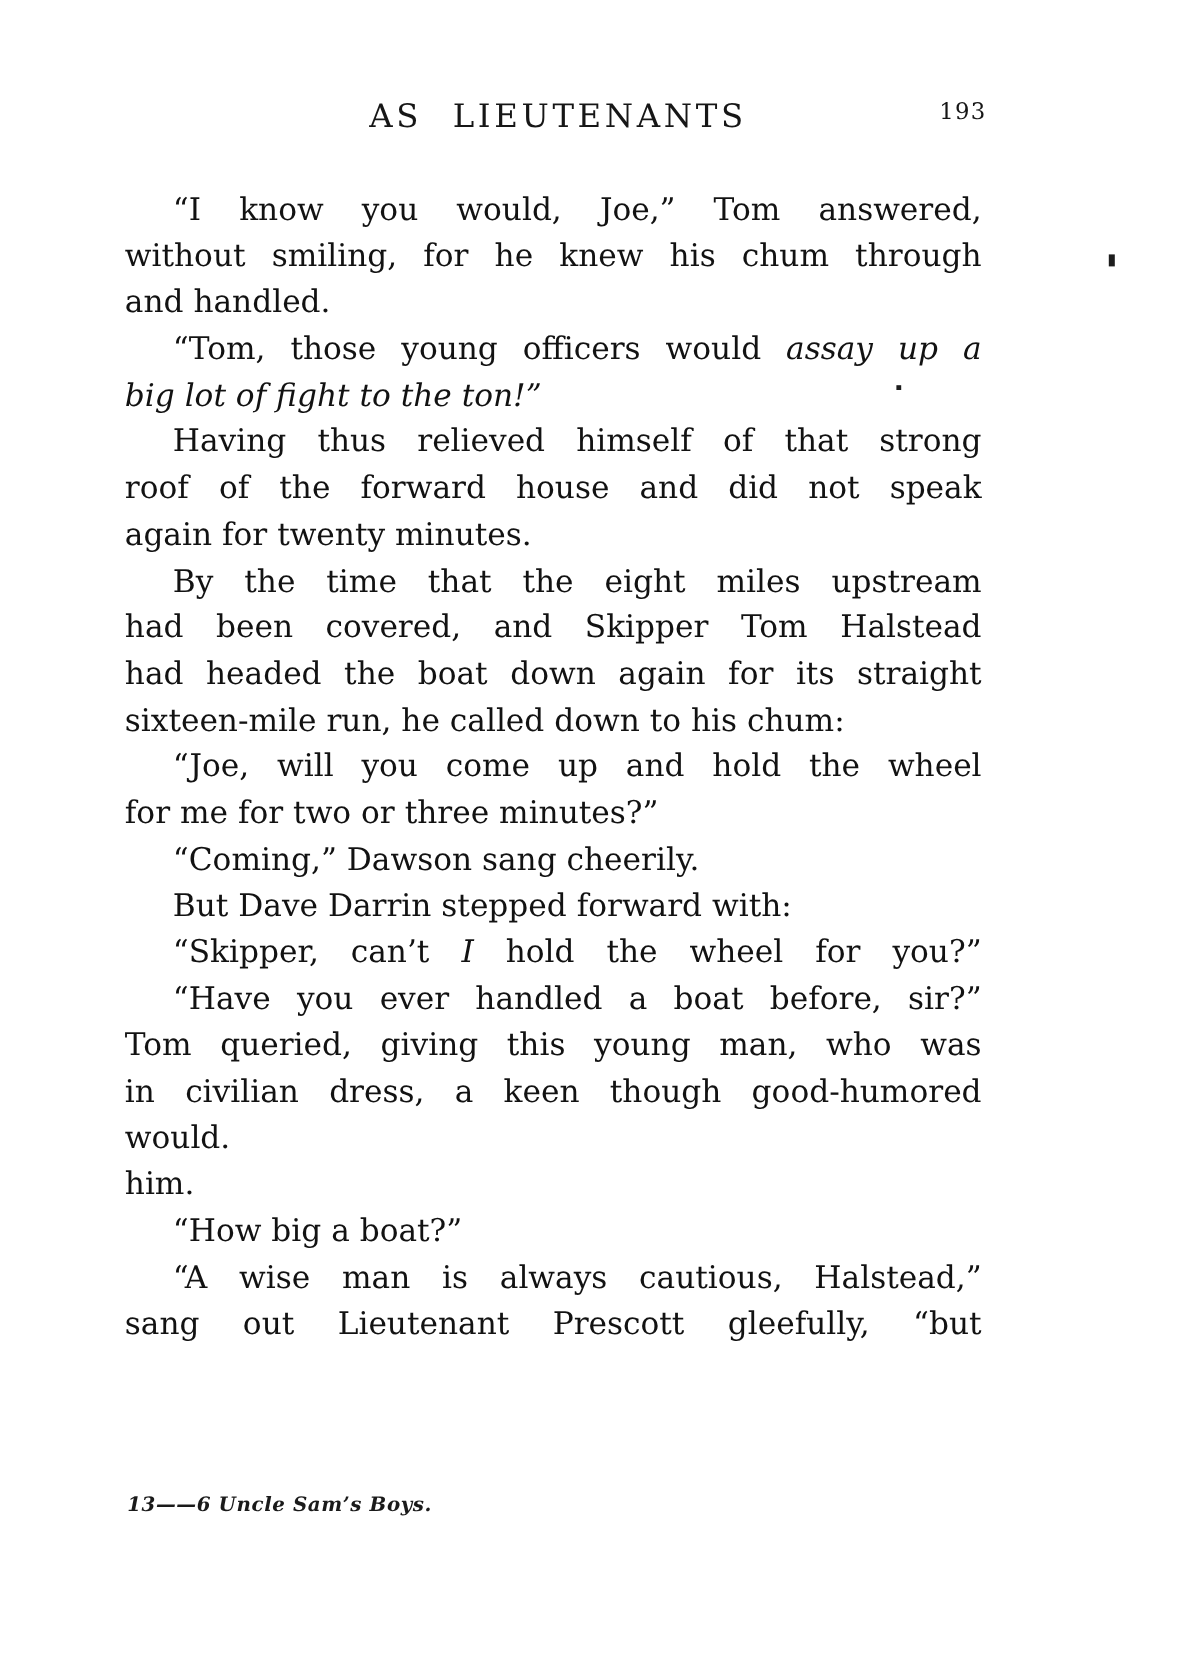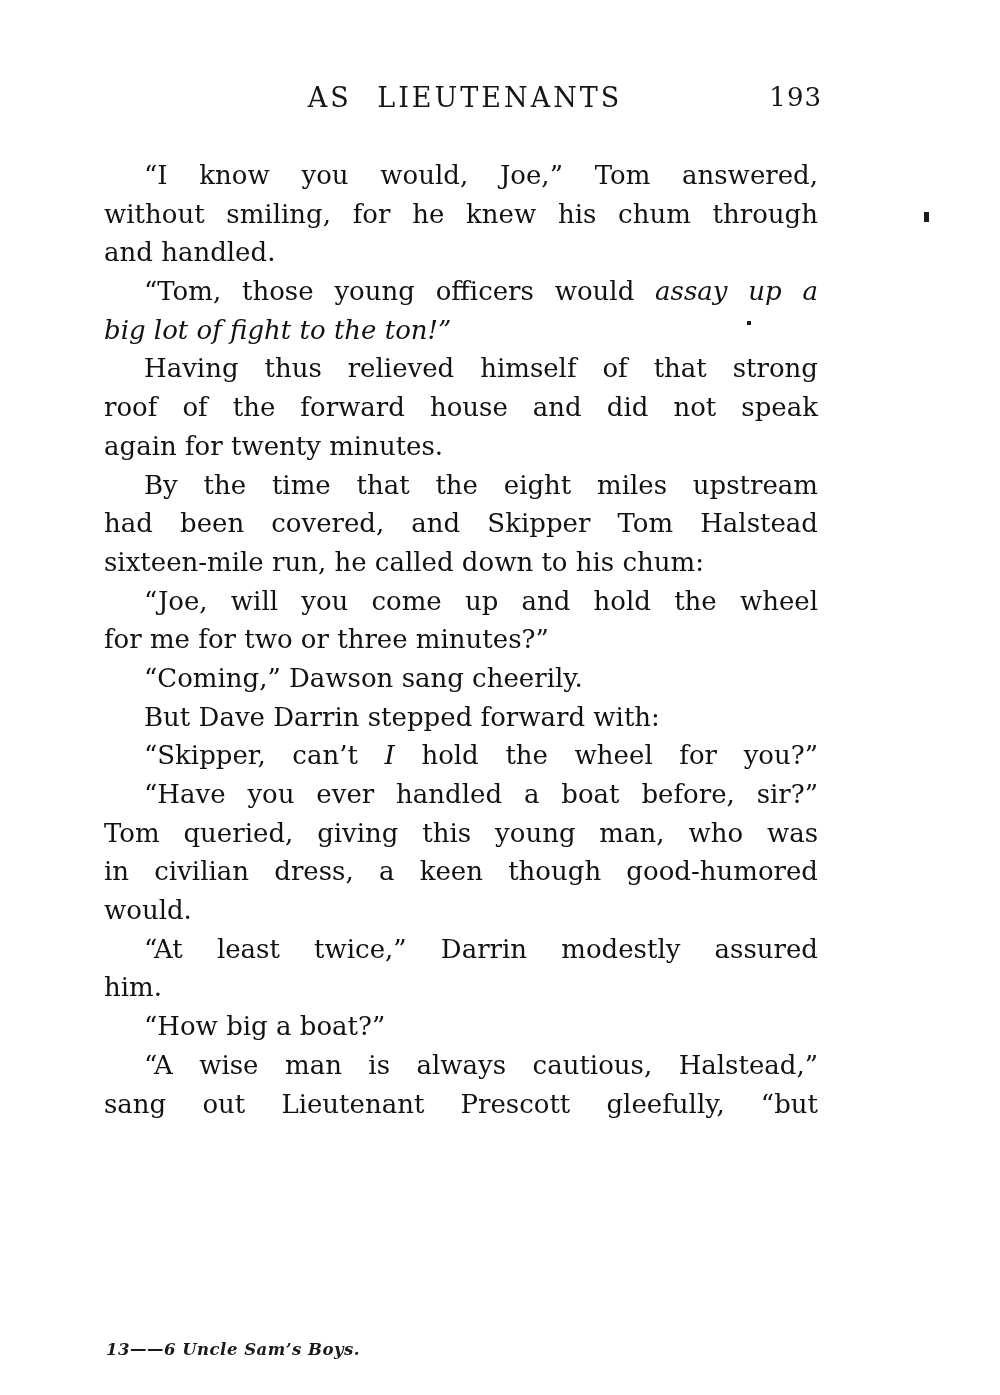--- a/index.html
+++ b/index.html
@@ -25,21 +25,21 @@
     display: block;
     text-align: center;
     font-size: 27px;
     letter-spacing: 3px;
     word-spacing: 14px;
     color: #161616;
   }
   .page-number {
     position: absolute;
     right: 0; top: 0;
-    font-size: 26px;
+    font-size: 19px;
     letter-spacing: 1px;
     color: #161616;
   }
   .text-block {
     position: absolute;
     left: 104px; top: 156px;
     width: 714px;
   }
   .paragraph { margin: 0; }
   .line {
@@ -52,21 +52,21 @@
   }
   .line.stretch {
     text-align: justify;
     text-align-last: justify;
     text-justify: inter-word;
   }
   .line.indent { text-indent: 40px; }
   .em { font-style: italic; }
   .footer {
     position: absolute;
-    left: 106px; top: 1340px;
+    left: 106px; top: 1244px;
     font-size: 16.5px;
     font-style: italic;
     font-weight: bold;
     letter-spacing: 0.5px;
     color: #1a1a1a;
   }
   .speck {
     position: absolute;
     background: #1d1d1d;
   }
@@ -92,20 +92,21 @@
         <div class="line"><span class="em">big lot of fight to the ton!”</span></div>
       </div>
       <div class="paragraph">
         <div class="line indent stretch"><span>Having thus relieved himself of that strong</span></div>
         <div class="line stretch"><span>roof of the forward house and did not speak</span></div>
         <div class="line"><span>again for twenty minutes.</span></div>
       </div>
       <div class="paragraph">
         <div class="line indent stretch"><span>By the time that the eight miles upstream</span></div>
         <div class="line stretch"><span>had been covered, and Skipper Tom Halstead</span></div>
+        <div class="line stretch"><span>had headed the boat down again for its straight</span></div>
         <div class="line"><span>sixteen-mile run, he called down to his chum:</span></div>
       </div>
       <div class="paragraph">
         <div class="line indent stretch"><span>“Joe, will you come up and hold the wheel</span></div>
         <div class="line"><span>for me for two or three minutes?”</span></div>
       </div>
       <div class="paragraph">
         <div class="line indent"><span>“Coming,” Dawson sang cheerily.</span></div>
       </div>
       <div class="paragraph">
@@ -114,21 +115,20 @@
       <div class="paragraph">
         <div class="line indent stretch"><span>“Skipper, can’t </span><span class="em">I</span><span> hold the wheel for you?”</span></div>
       </div>
       <div class="paragraph">
         <div class="line indent stretch"><span>“Have you ever handled a boat before, sir?”</span></div>
         <div class="line stretch"><span>Tom queried, giving this young man, who was</span></div>
         <div class="line stretch"><span>in civilian dress, a keen though good-humored</span></div>
         <div class="line"><span>would.</span></div>
       </div>
       <div class="paragraph">
-        <div class="line indent stretch"><span>“At least twice,” Darrin modestly assured</span></div>
         <div class="line"><span>him.</span></div>
       </div>
       <div class="paragraph">
         <div class="line indent"><span>“How big a boat?”</span></div>
       </div>
       <div class="paragraph">
         <div class="line indent stretch"><span>“A wise man is always cautious, Halstead,”</span></div>
         <div class="line stretch"><span>sang out Lieutenant Prescott gleefully, “but</span></div>
       </div>
     </div>

